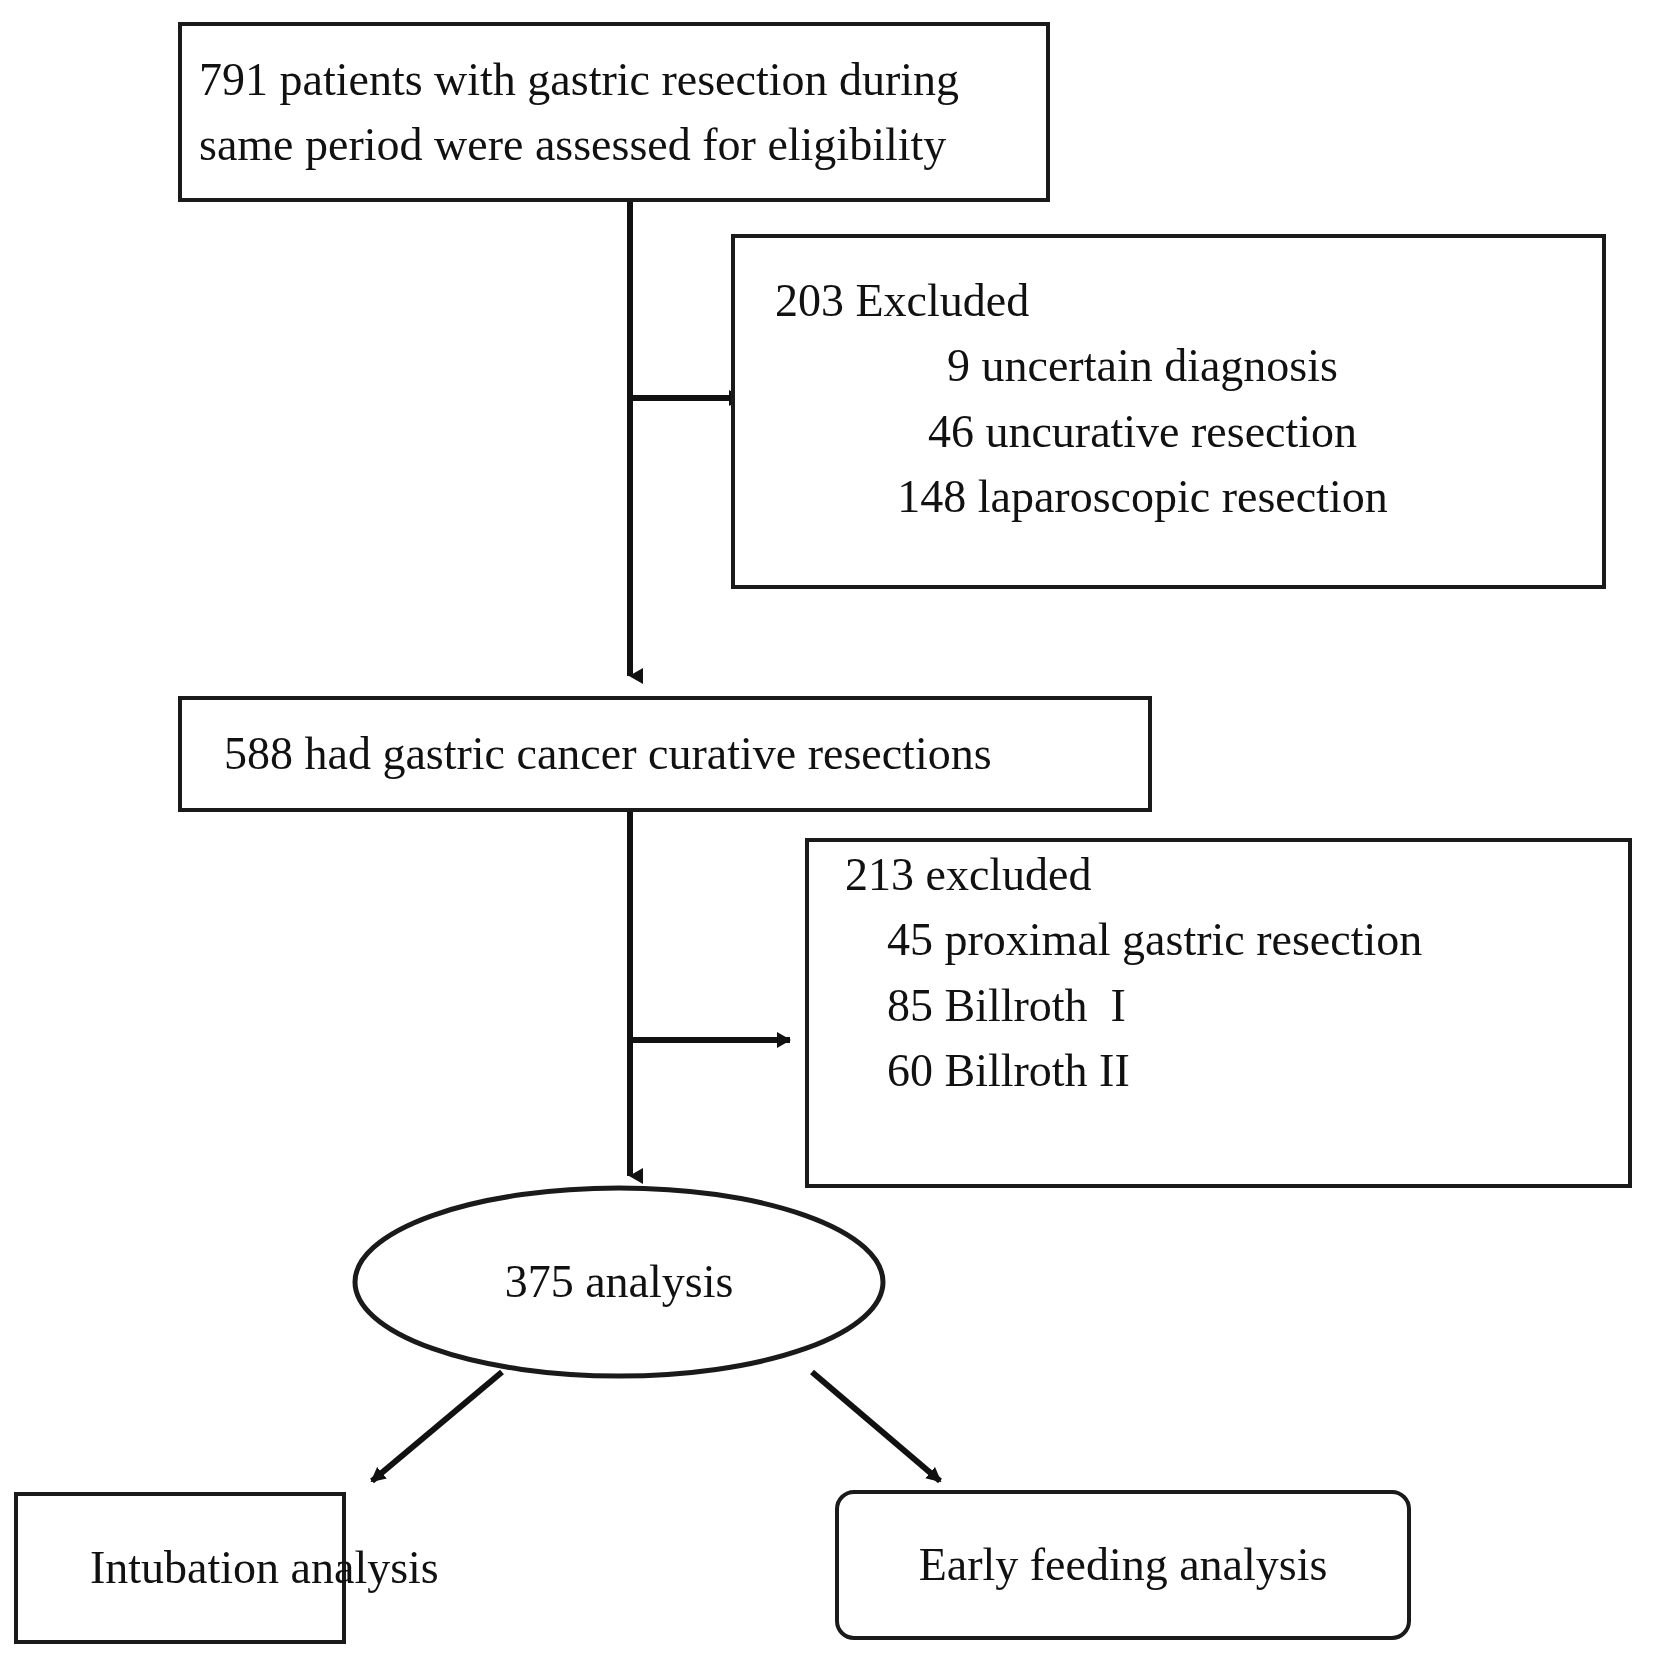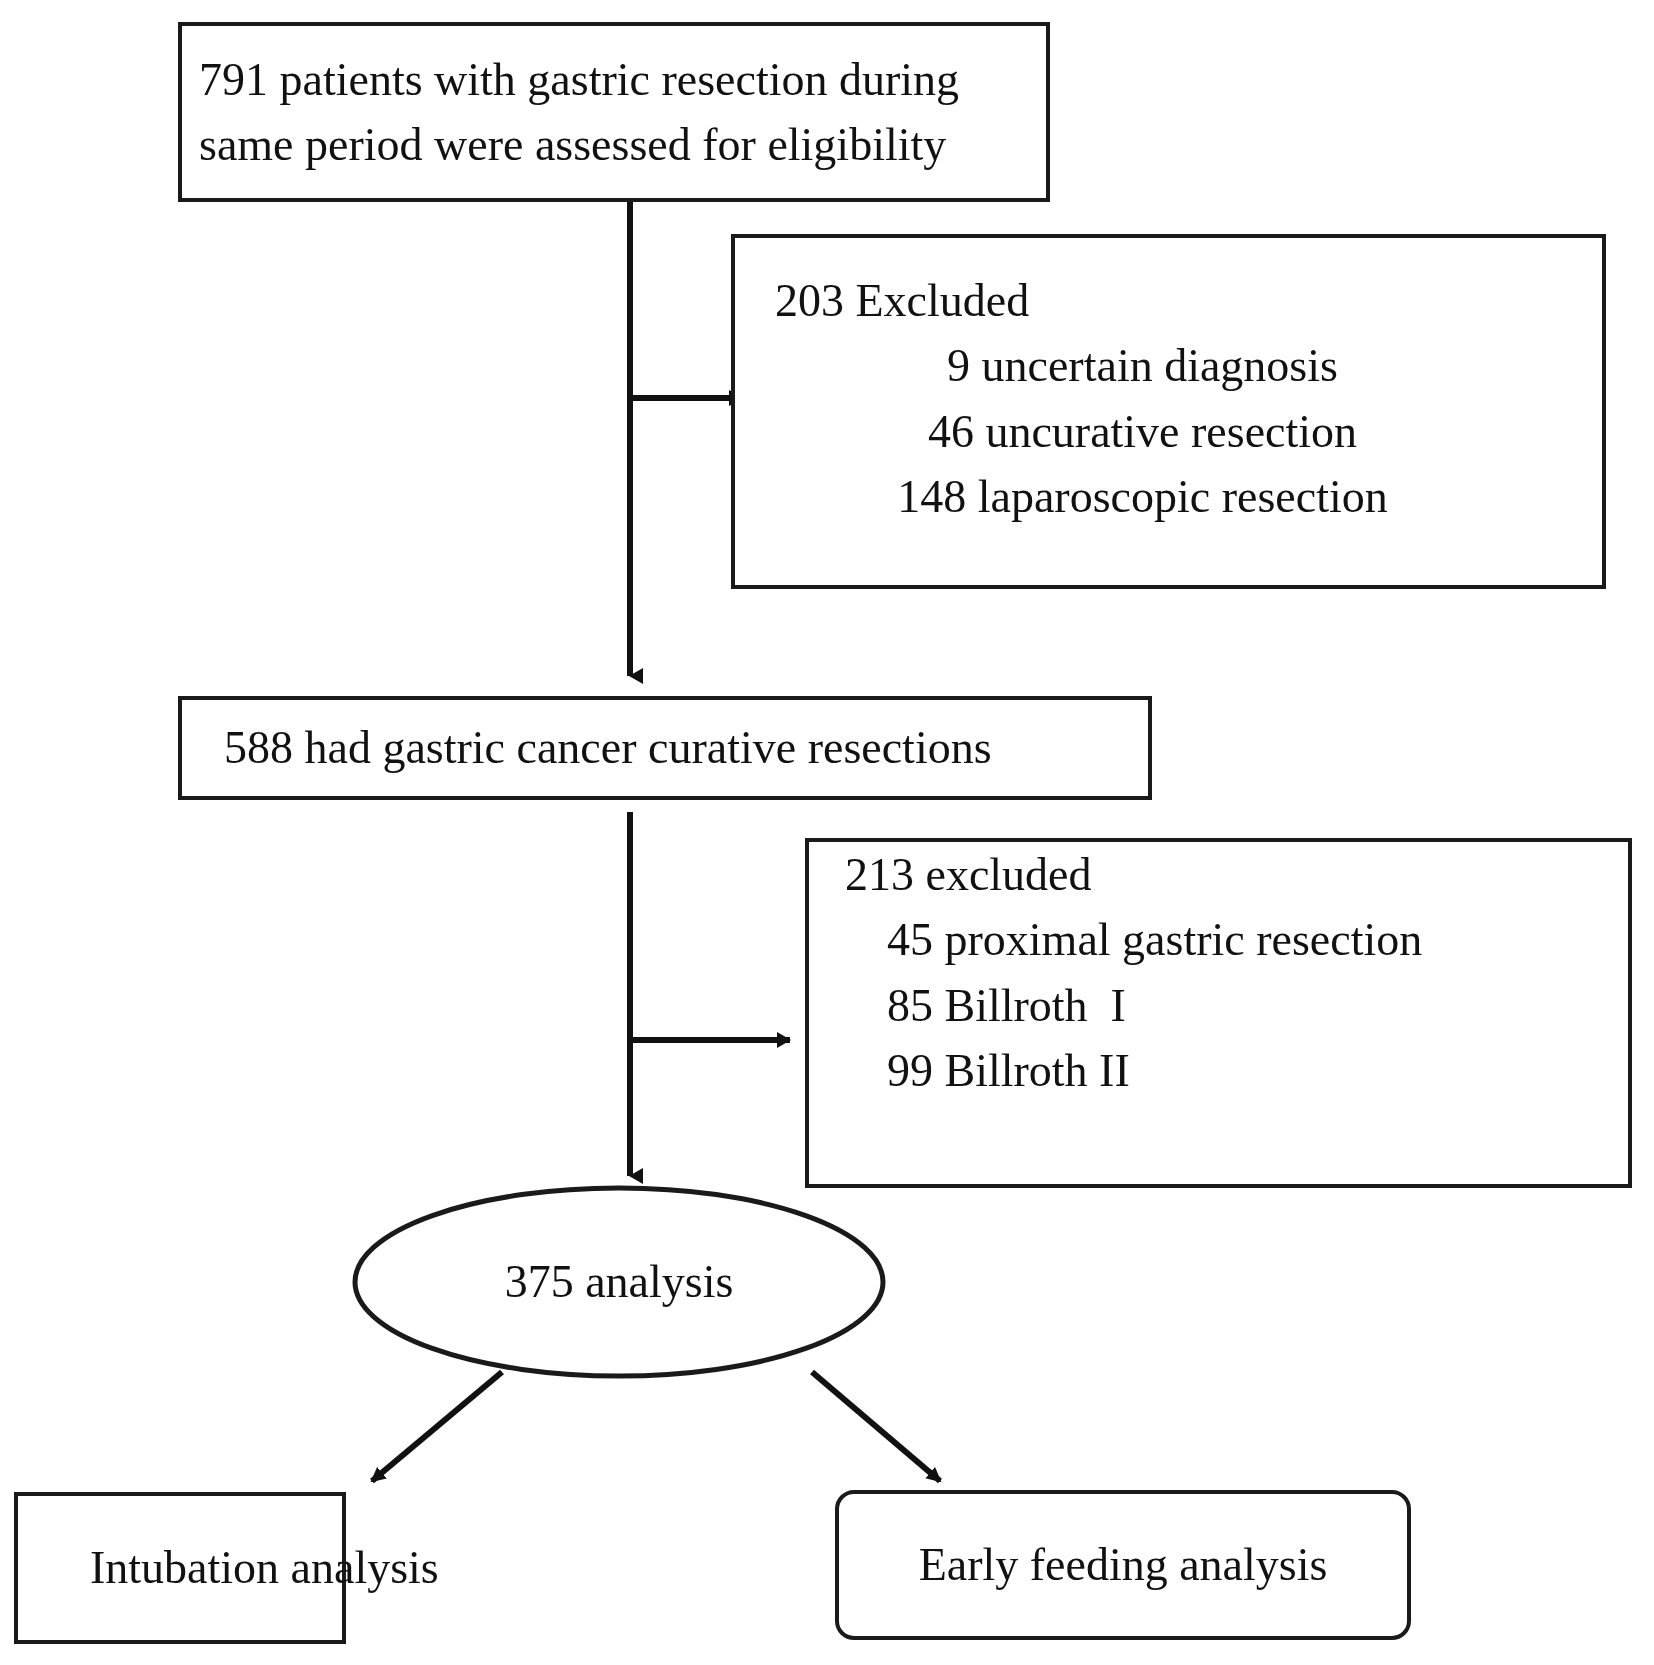--- a/index.html
+++ b/index.html
@@ -48,21 +48,21 @@
   #box-excl1 {
     left: 731px; top: 234px; width: 875px; height: 355px;
     justify-content: flex-start;
     padding-top: 30px;
   }
   #box-excl1 .head { padding-left: 40px; text-align: left; }
   #box-excl1 .sub { text-align: center; padding-right: 52px; }
 
   
   #box-curative {
-    left: 178px; top: 696px; width: 974px; height: 104px;
+    left: 178px; top: 696px; width: 974px; height: 116px;
   }
   #box-curative .node-line { text-align: left; padding-left: 42px; }
 
   
   #box-excl2 {
     left: 805px; top: 838px; width: 827px; height: 350px;
     justify-content: flex-start;
   }
   #box-excl2 .head { padding-left: 36px; text-align: left; }
   #box-excl2 .sub { padding-left: 78px; text-align: left; }
@@ -132,21 +132,21 @@
   </div>
 
   <div class="node-box" id="box-curative">
     <div class="node-line">588 had gastric cancer curative resections</div>
   </div>
 
   <div class="node-box" id="box-excl2">
     <div class="node-line head">213 excluded</div>
     <div class="node-line sub">45 proximal gastric resection</div>
     <div class="node-line sub">85 Billroth  I</div>
-    <div class="node-line sub">99 Billroth II</div>
+    <div class="node-line sub">60 Billroth II</div>
   </div>
 
   <div id="ellipse-label">
     <div class="node-line">375 analysis</div>
   </div>
 
   <div class="node-box" id="box-intubation">
     <div class="node-line">Intubation analysis</div>
   </div>
 

